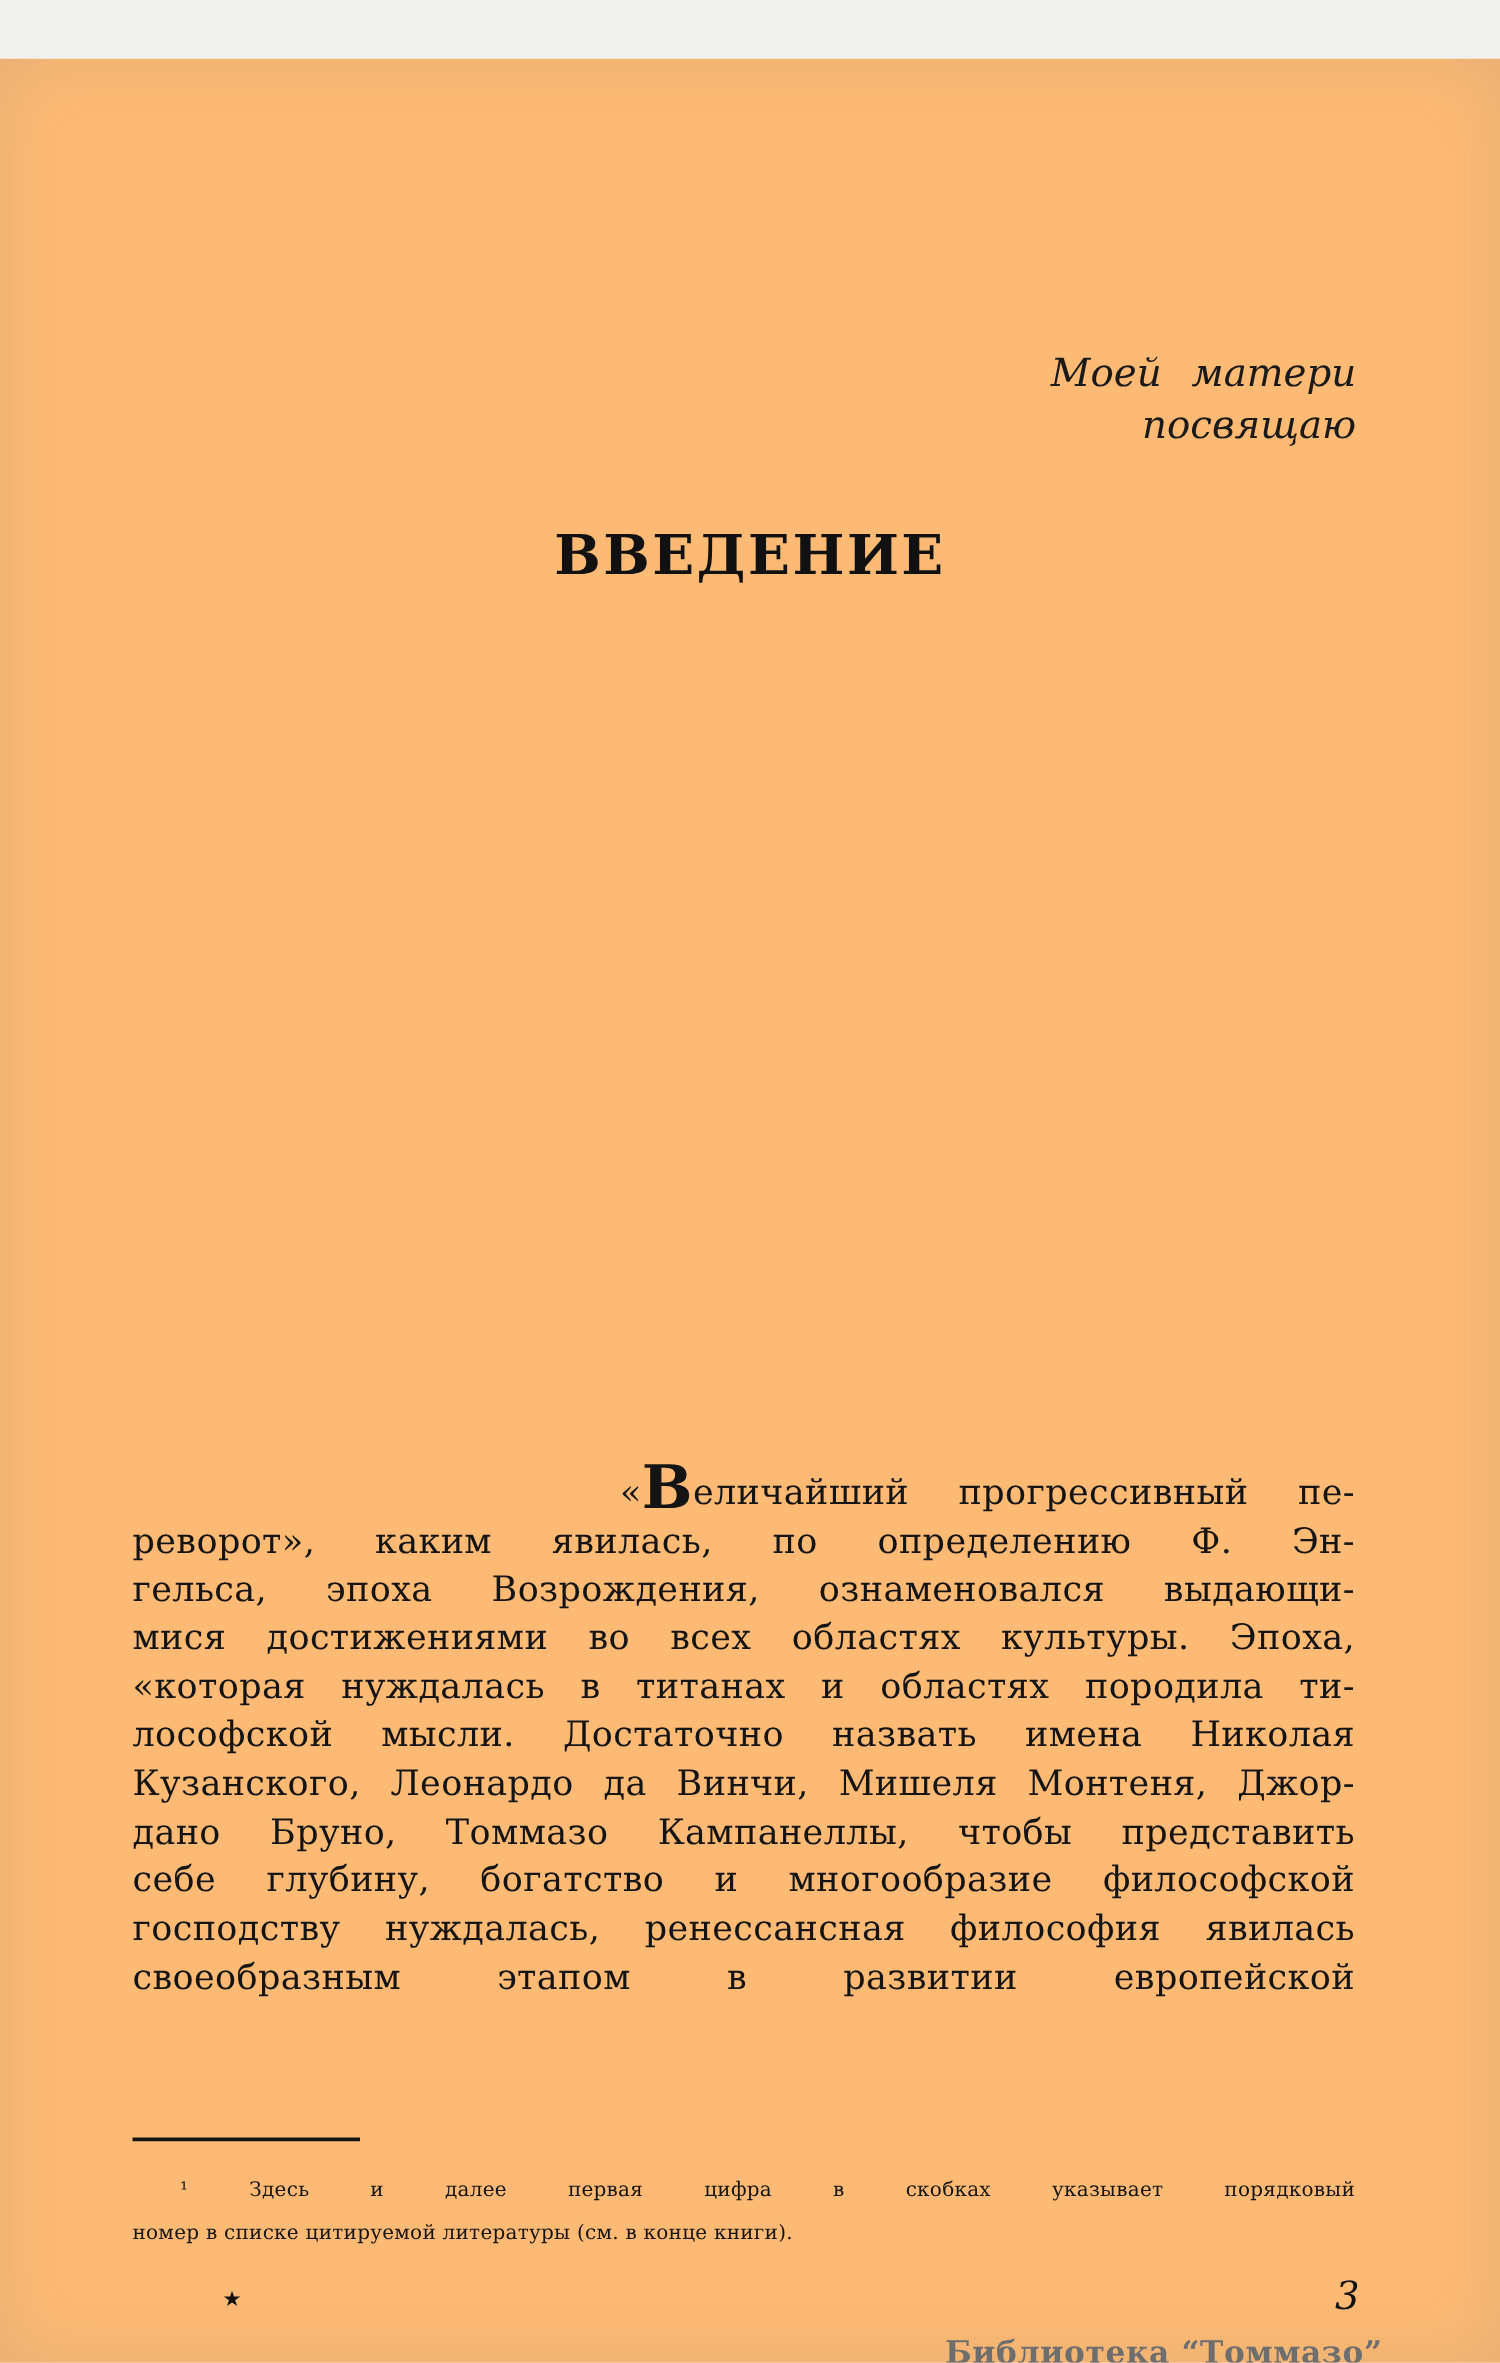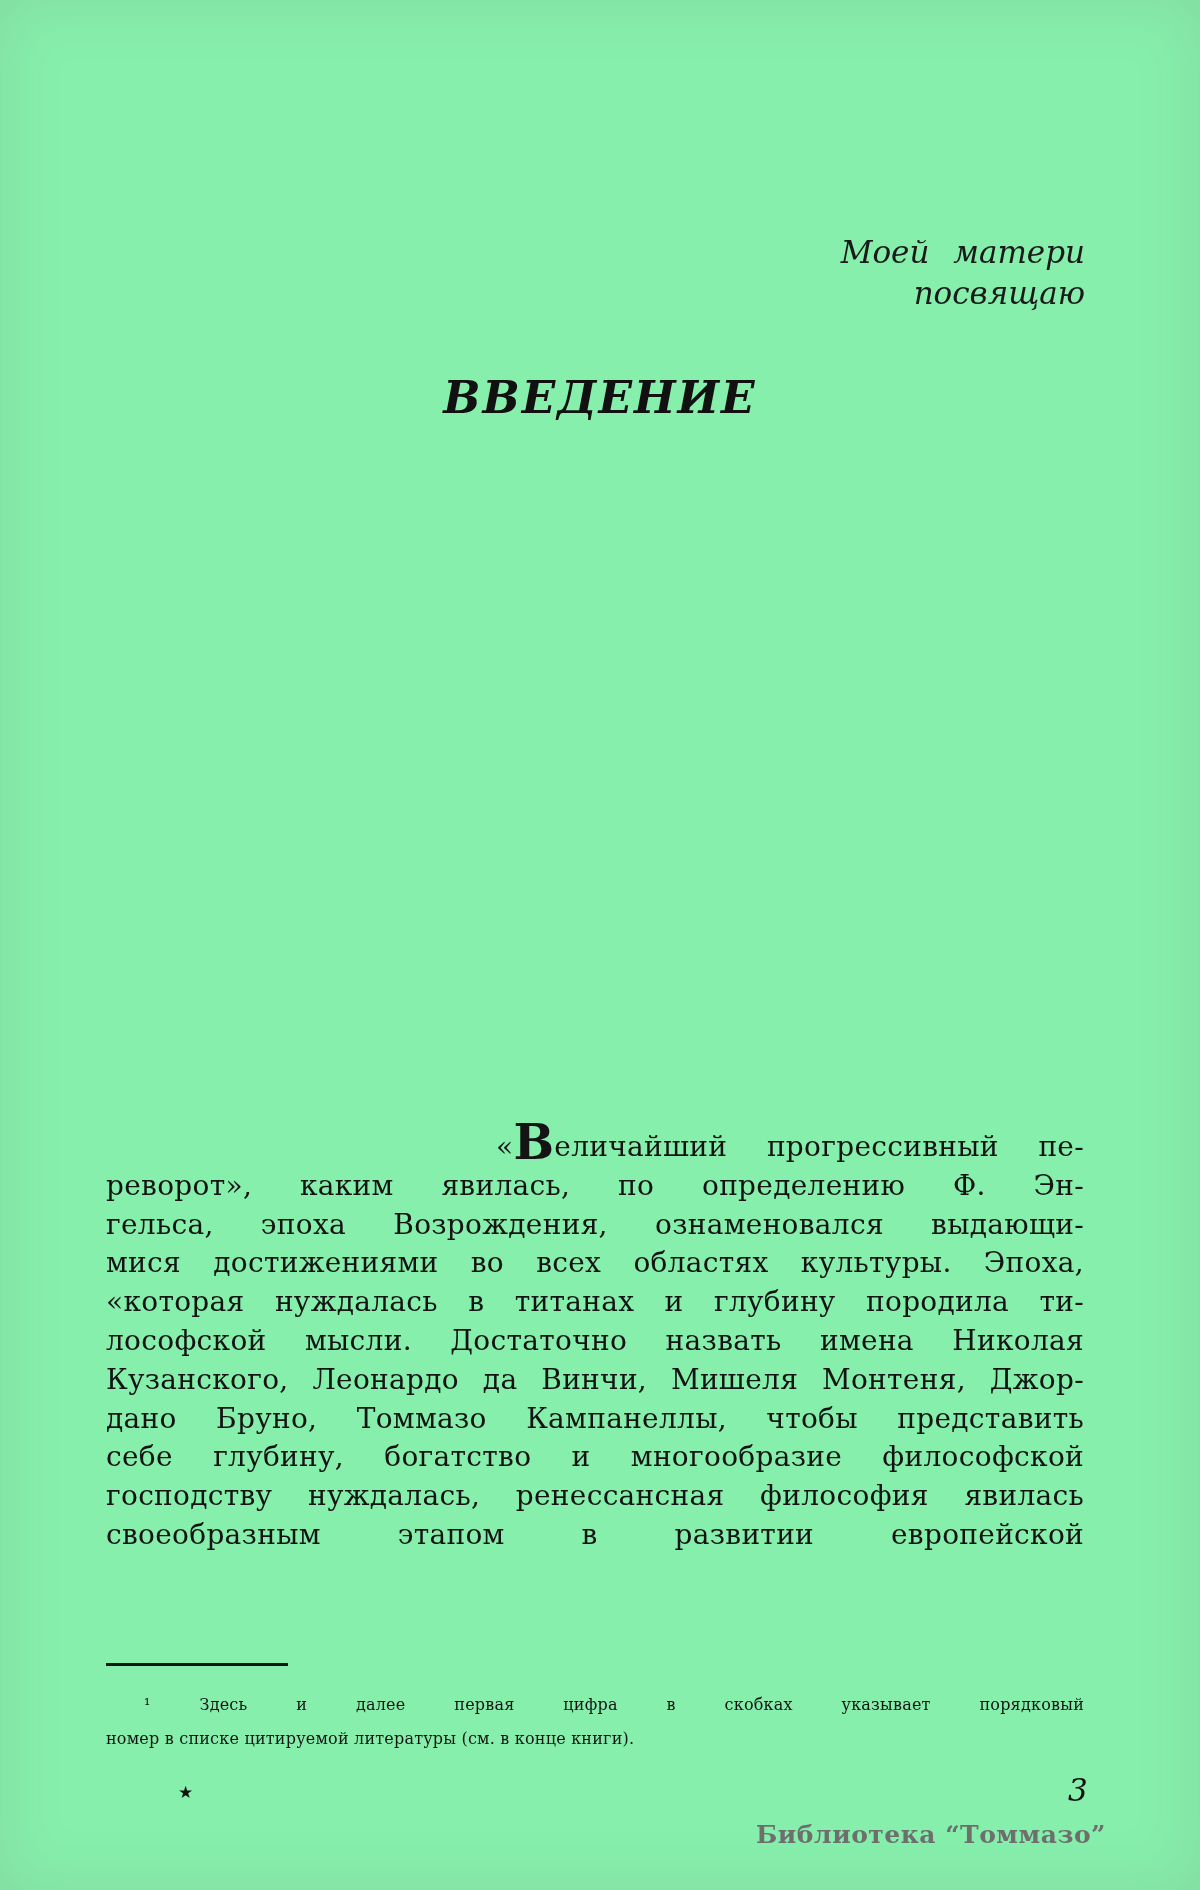--- a/index.html
+++ b/index.html
@@ -6,40 +6,40 @@
   body {
     width: 1200px; height: 1890px;
     background: #f0f0ec;
     font-family: "DejaVu Serif", "Liberation Serif", serif;
     color: #141414;
     position: relative;
     overflow: hidden;
   }
   .page {
     position: absolute; inset: 0;
-    background: #86efac;
+    background: #fdba74;
     box-shadow: inset 0 0 60px rgba(120,120,110,0.18);
+    margin-top: 47px;
   }
   
   .dedication {
     position: absolute;
     top: 232px; right: 115px;
     text-align: right;
     font-style: italic;
     font-size: 31px;
     line-height: 41px;
     word-spacing: 14px;
     color: #1a1a1a;
   }
   
   .title-row {
     position: absolute;
     top: 372px; left: 0; width: 100%;
     text-align: center;
-    font-style: italic;
   }
   .title {
     display: inline-block;
     margin: 0;
     font-size: 44px;
     font-weight: 700;
     letter-spacing: 2px;
     color: #111;
   }
   
@@ -125,21 +125,21 @@
 
   <div class="title-row">
     <h1 class="title">ВВЕДЕНИЕ</h1>
   </div>
 
   <div class="body-text">
     <div class="line first"><span>«</span><span class="initial">В</span><span>еличайший прогрессивный пе-</span></div>
     <div class="line">реворот», каким явилась, по определению Ф. Эн-</div>
     <div class="line">гельса, эпоха Возрождения, ознаменовался выдающи-</div>
     <div class="line">мися достижениями во всех областях культуры. Эпоха,</div>
-    <div class="line">«которая нуждалась в титанах и глубину породила ти-</div>
+    <div class="line">«которая нуждалась в титанах и областях породила ти-</div>
     <div class="line">лософской мысли. Достаточно назвать имена Николая</div>
     <div class="line">Кузанского, Леонардо да Винчи, Мишеля Монтеня, Джор-</div>
     <div class="line">дано Бруно, Томмазо Кампанеллы, чтобы представить</div>
     <div class="line">себе глубину, богатство и многообразие философской</div>
     <div class="line">господству нуждалась, ренессансная философия явилась</div>
     <div class="line">своеобразным этапом в развитии европейской</div>
   </div>
 
   <div class="footnote-rule"></div>
 

